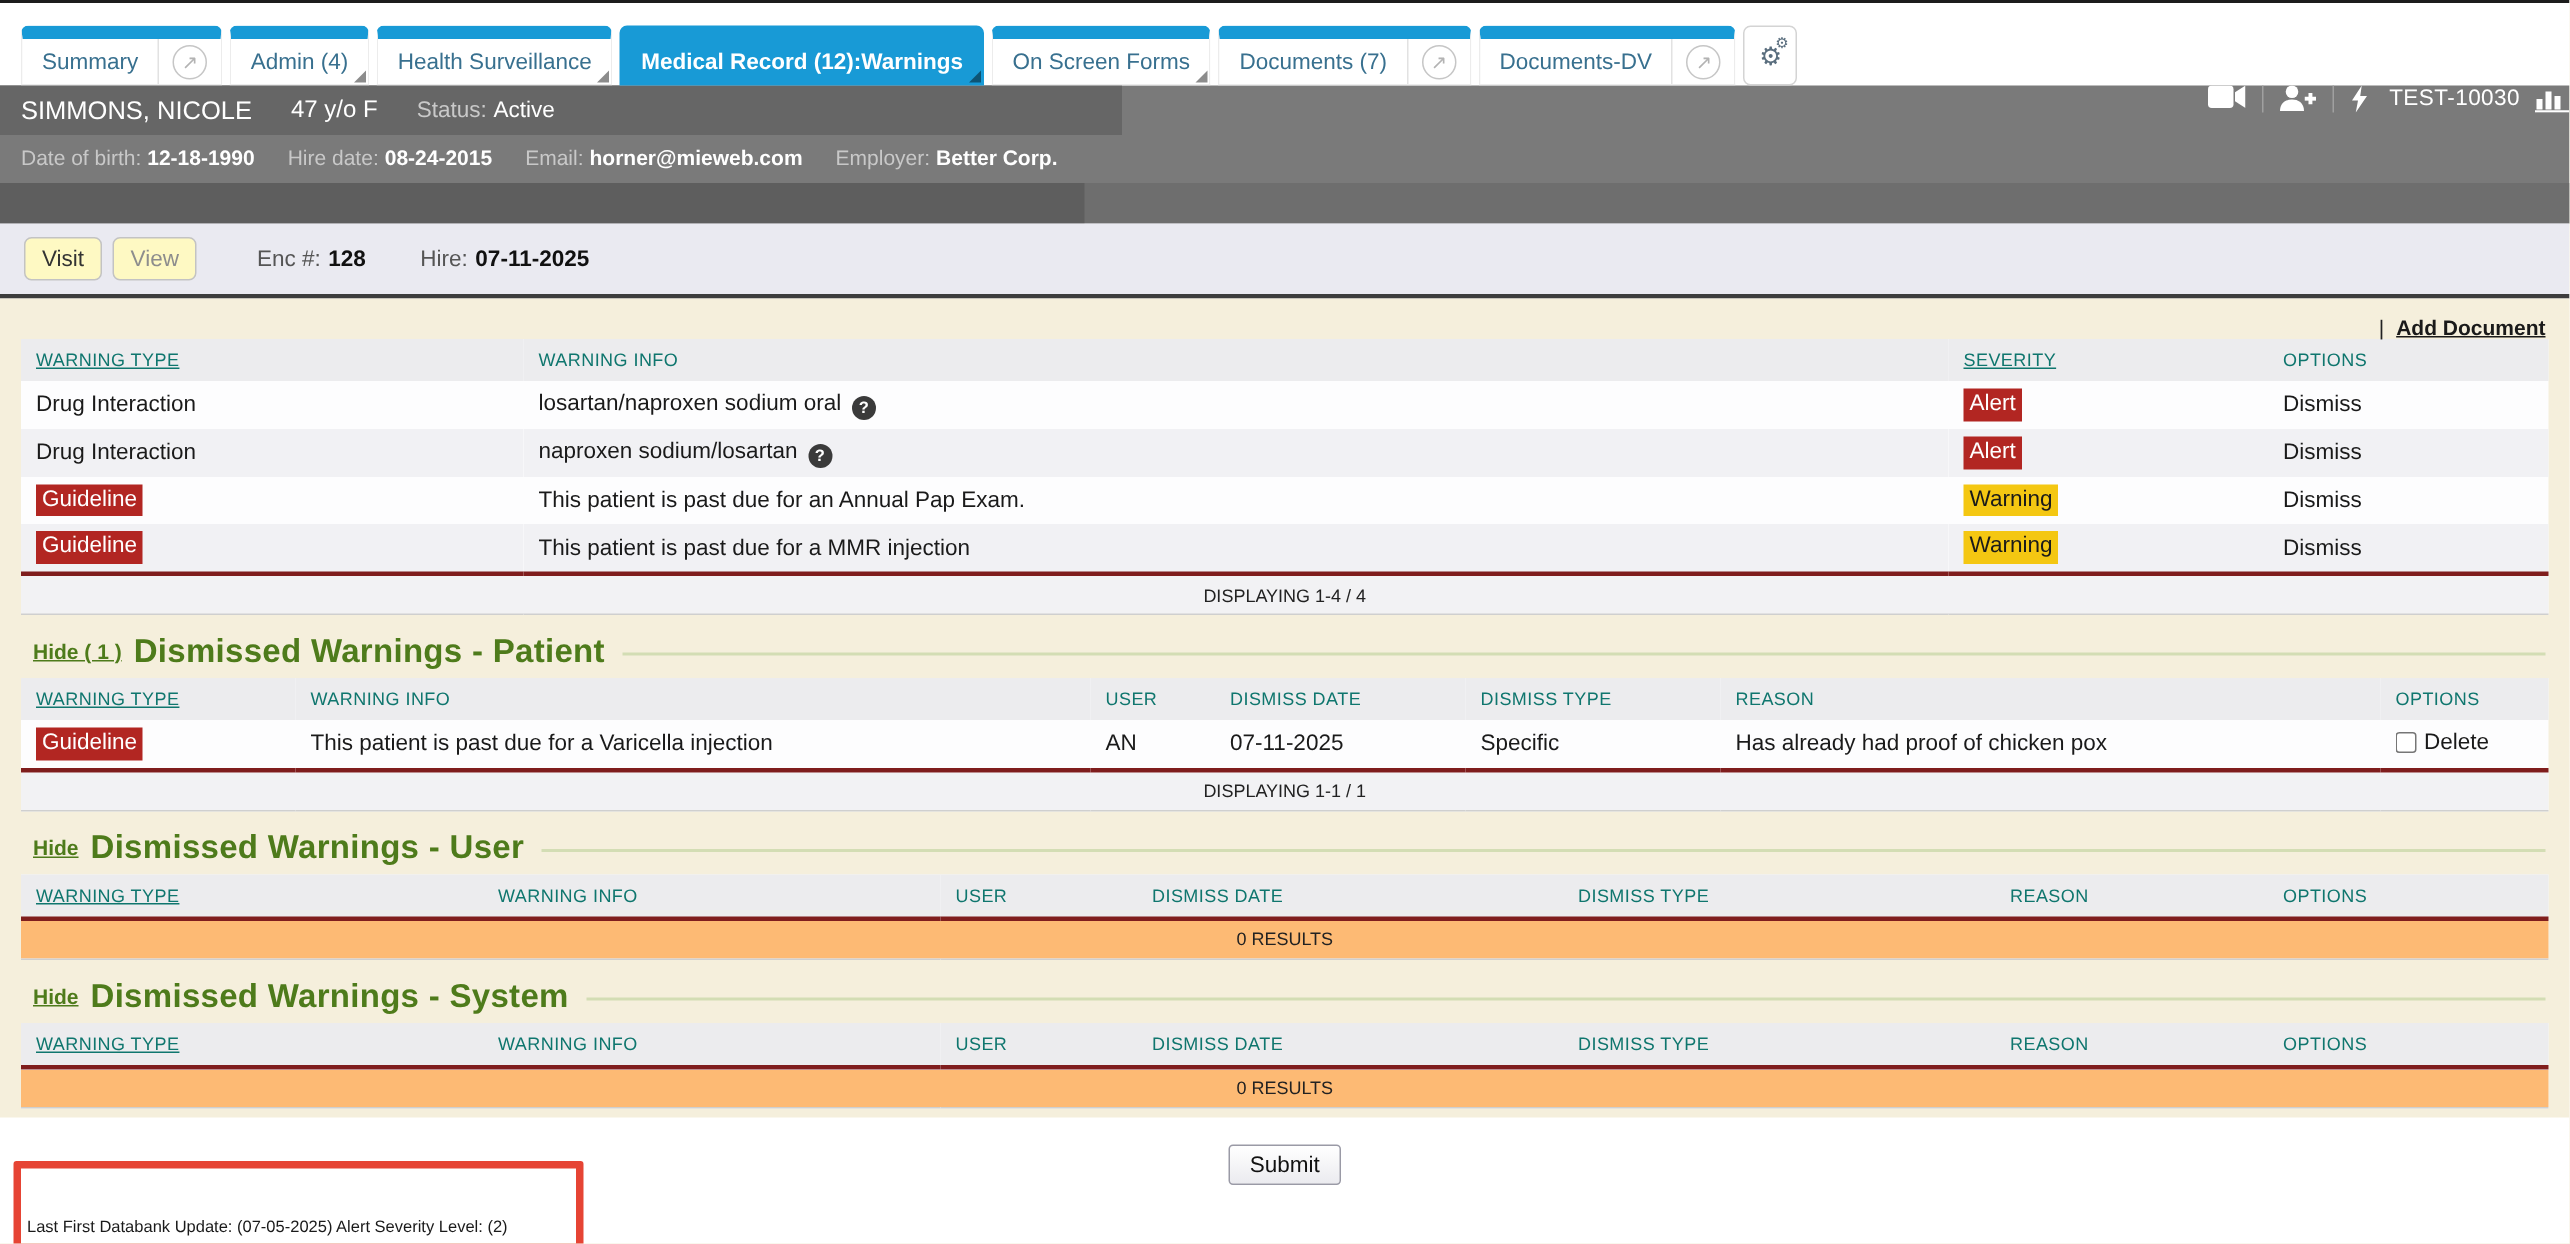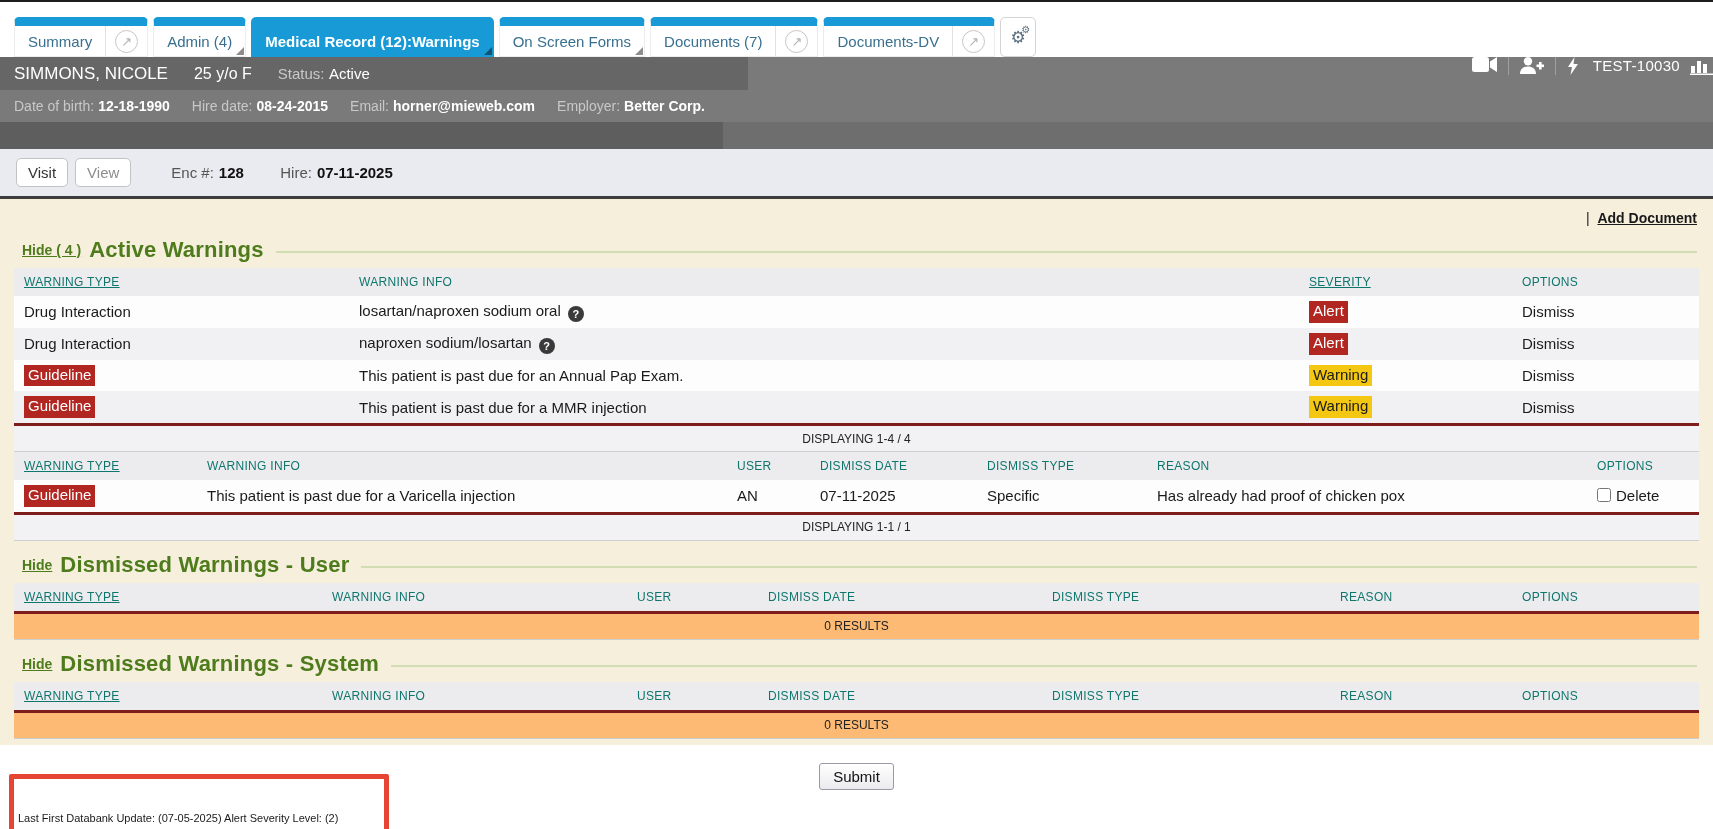--- a/index.html
+++ b/index.html
@@ -41,21 +41,21 @@
   .band-row2 { height:32px; display:flex; align-items:center; padding-left:14px; gap:22px; }
   .band-row2 .lbl { color:#c8c8c8; font-size:14px; }
   .band-row2 .val { color:#fff; font-size:14px; font-weight:bold; margin-left:4px; }
   .pair { white-space:nowrap; }
   .band-row3 { height:27px; background:#6e6e6e; }
   .band-row3-inner { height:27px; width:723px; background:#5e5e5e; }
 
   
   .encbar { height:50px; background:#eaeaf1; border-bottom:3px solid #3d3d3d;
             display:flex; align-items:center; padding-left:16px; }
-  .btn { font-family:"Liberation Sans", sans-serif; font-size:15px; padding:5px 11px; background:#ffffff;
+  .btn { font-family:"Liberation Sans", sans-serif; font-size:15px; padding:5px 11px; background:#fef9c3;
          border:1px solid #c3c3c3; border-radius:5px; color:#333; cursor:pointer; }
   .btn + .btn { margin-left:7px; color:#8d8d8d; }
   .enc-meta { margin-left:40px; font-size:15px; color:#555; }
   .enc-meta b { color:#111; margin-left:5px; font-weight:bold; }
   .enc-meta .gap { display:inline-block; width:28px; }
 
   
   .content { background:#f5efdc; height:546px; padding:0 14px; position:relative; }
   .adddoc-row { text-align:right; padding:11px 2px 0 0; font-size:14px; color:#222; }
   .adddoc-row a { color:#1a1a1a; font-weight:bold; text-decoration:underline; cursor:pointer; margin-left:4px; }
@@ -101,20 +101,24 @@
     <div class="tab">
       <span class="tab-label">Summary</span>
       <span class="tab-popout">
           <span class="popout-circle">↗</span>
         </span>
     </div>
     <div class="tab">
       <span class="tab-label">Admin (4)</span>
       <i class="fold"></i>
     </div>
+    <div class="tab">
+      <span class="tab-label">Health Surveillance</span>
+      <i class="fold"></i>
+    </div>
     <div class="tab active">
       <span class="tab-label">Medical Record (12):Warnings</span>
       <i class="fold"></i>
     </div>
     <div class="tab">
       <span class="tab-label">On Screen Forms</span>
       <i class="fold"></i>
     </div>
     <div class="tab">
       <span class="tab-label">Documents (7)</span>
@@ -131,21 +135,21 @@
     <div class="gear-btn">
       <span class="gear-main">⚙</span>
       <span class="gear-small">⚙</span>
     </div>
   </div>
 
   <div class="band">
     <div class="band-row1">
       <div class="name-box">
         <span class="p-name">SIMMONS, NICOLE</span>
-        <span class="p-agesex">25 y/o F</span>
+        <span class="p-agesex">47 y/o F</span>
         <span class="p-status">
           <span class="lbl">Status:</span>
           <span class="val">Active</span>
         </span>
       </div>
       <div class="band-icons">
         <span class="icon-btn">
           <svg width="25" height="15" viewBox="0 0 25 15">
               <rect x="0" y="0" width="17" height="15" rx="2.5" fill="#fff"></rect>
               <path d="M18 4.5 L25 0 V15 L18 10.5 Z" fill="#fff"></path>
@@ -197,25 +201,20 @@
       <span>Hire:</span><b>07-11-2025</b>
     </span>
   </div>
 
   <div class="content">
     <div class="adddoc-row">
       <span>|</span>
       <a>Add Document</a>
     </div>
 
-    <div class="sec-head">
-      <span class="hide-link">Hide ( 4 )</span>
-      <span class="sec-title">Active Warnings</span>
-      <span class="sec-rule"></span>
-    </div>
     <table>
       <colgroup>
           <col style="width:335px">
           <col style="width:950px">
           <col style="width:213px">
           <col>
         </colgroup>
       <tbody>
           <tr>
         <th class="sortable">WARNING TYPE</th>
@@ -246,20 +245,25 @@
         <td>This patient is past due for a MMR injection</td>
         <td><span class="badge yellow">Warning</span></td>
         <td><span class="dismiss-link">Dismiss</span></td>
       </tr>
       <tr>
         <td class="footer-cell" colspan="4">DISPLAYING 1-4 / 4</td>
       </tr>
     </tbody>
       </table>
 
+    <div class="sec-head">
+      <span class="hide-link">Hide ( 1 )</span>
+      <span class="sec-title">Dismissed Warnings - Patient</span>
+      <span class="sec-rule"></span>
+    </div>
     <table>
       <colgroup>
           <col style="width:183px">
           <col style="width:530px">
           <col style="width:83px">
           <col style="width:167px">
           <col style="width:170px">
           <col style="width:440px">
           <col>
         </colgroup>

